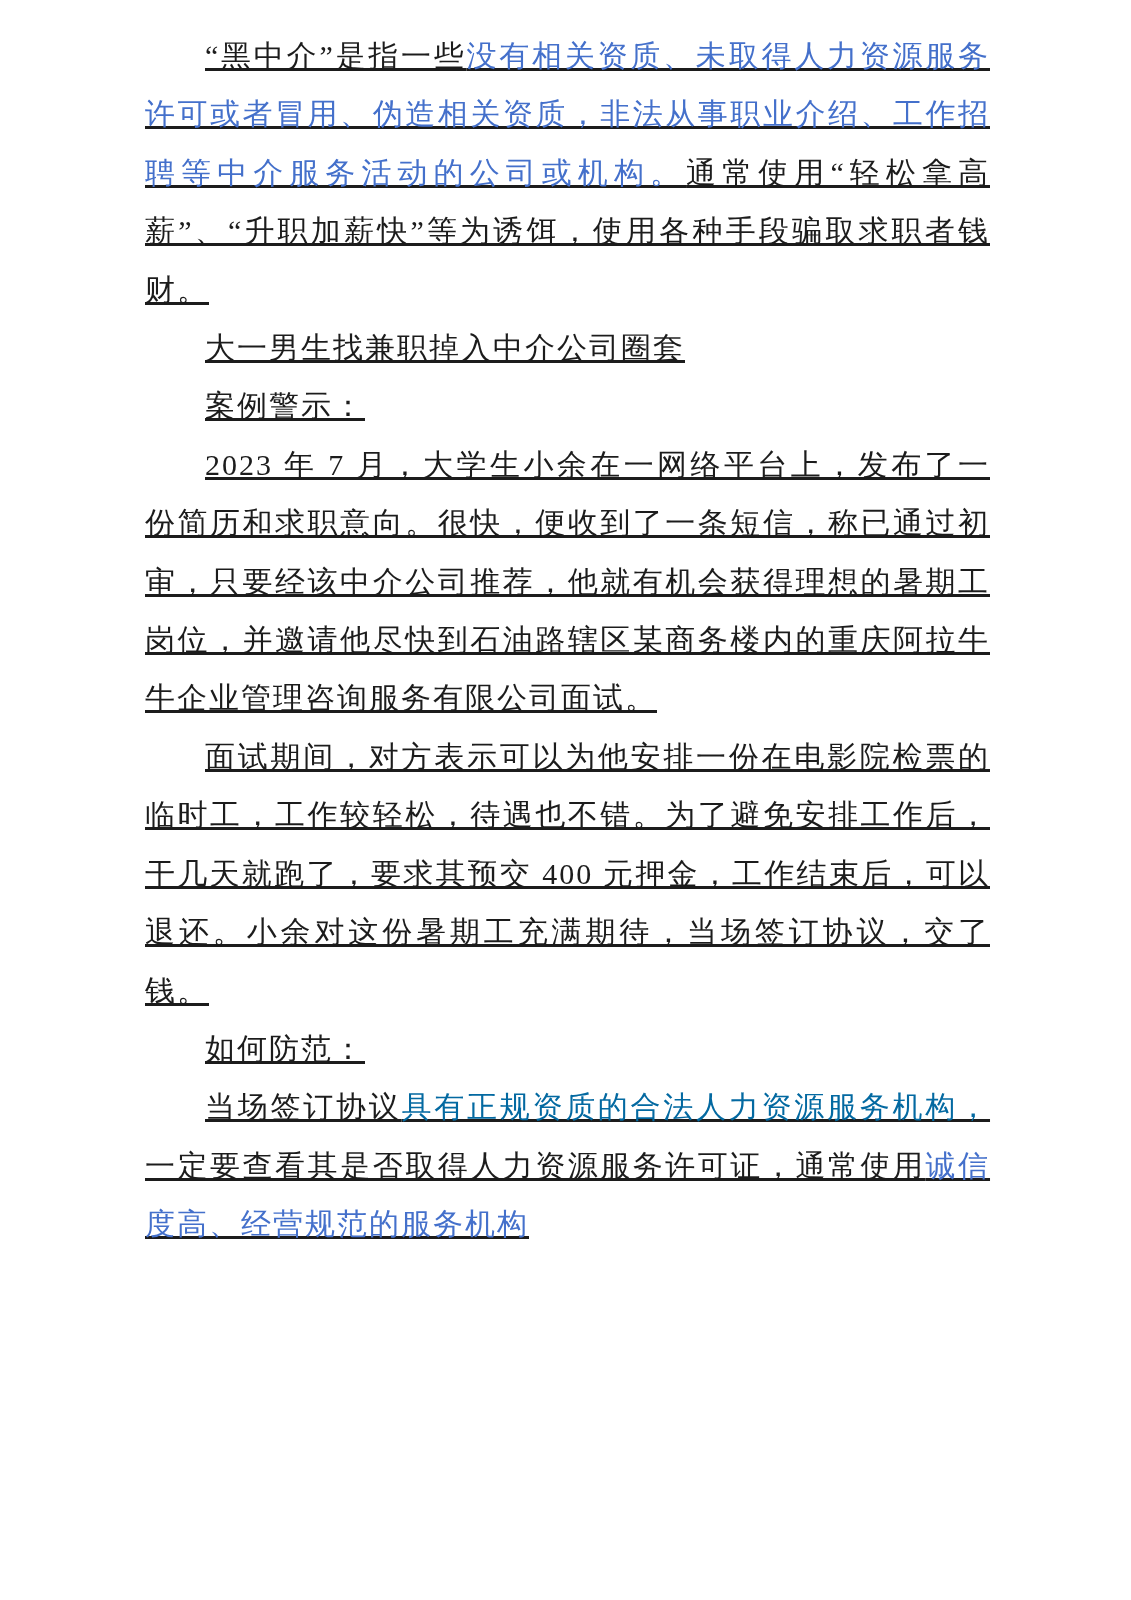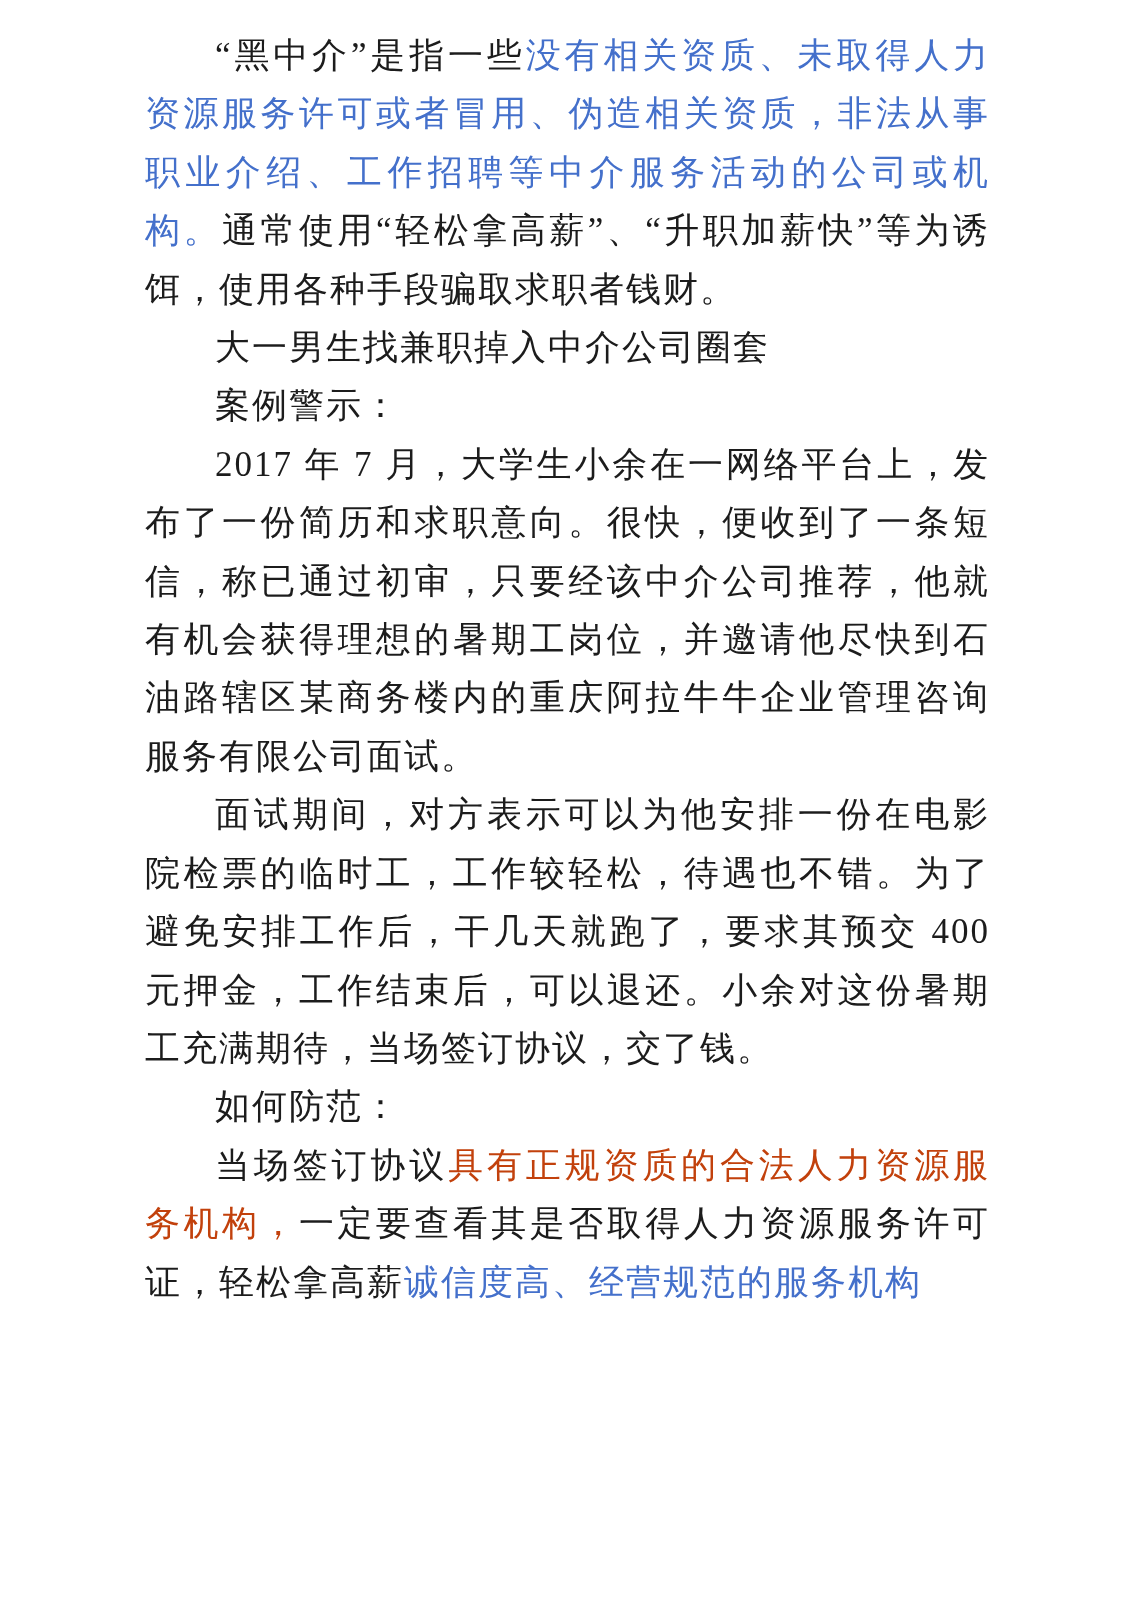--- a/index.html
+++ b/index.html
@@ -15,38 +15,39 @@
     overflow: hidden;
     font-family: "Liberation Serif", "DejaVu Serif", serif;
   }
   .doc {
     box-sizing: border-box;
     padding: 27px 141px 0 145px;
     color: #1c1c1c;
   }
   .doc p {
     margin: 0;
-    font-size: 35px;
+    font-size: 30px;
     line-height: 58.4px;
     letter-spacing: 2px;
     text-align: justify;
     text-indent: 2em;
     word-break: break-all;
+    text-decoration: underline;
   }
   .doc p span.accent {
     
   }
 </style>
 </head>
 <body>
 
 <div class="page" style="background: rgb(255, 255, 255);">
   <div class="doc" style="color: rgb(28, 28, 28);">
 
   <p><span>“黑中介”是指一些</span><span class="accent" style="color: rgb(68, 112, 203);">没有相关资质、未取得人力资源服务许可或者冒用、伪造相关资质，非法从事职业介绍、工作招聘等中介服务活动的公司或机构。</span><span>通常使用“轻松拿高薪”、“升职加薪快”等为诱饵，使用各种手段骗取求职者钱财。</span></p>
       <p><span>大一男生找兼职掉入中介公司圈套</span></p>
       <p><span>案例警示：</span></p>
-      <p><span>2017 年 7 月，大学生小余在一网络平台上，发布了一份简历和求职意向。很快，便收到了一条短信，称已通过初审，只要经该中介公司推荐，他就有机会获得理想的暑期工岗位，并邀请他尽快到石油路辖区某商务楼内的重庆阿拉牛牛企业管理咨询服务有限公司面试。</span></p>
+      <p><span>2023 年 7 月，大学生小余在一网络平台上，发布了一份简历和求职意向。很快，便收到了一条短信，称已通过初审，只要经该中介公司推荐，他就有机会获得理想的暑期工岗位，并邀请他尽快到石油路辖区某商务楼内的重庆阿拉牛牛企业管理咨询服务有限公司面试。</span></p>
       <p><span>面试期间，对方表示可以为他安排一份在电影院检票的临时工，工作较轻松，待遇也不错。为了避免安排工作后，干几天就跑了，要求其预交 400 元押金，工作结束后，可以退还。小余对这份暑期工充满期待，当场签订协议，交了钱。</span></p>
       <p><span>如何防范：</span></p>
-      <p><span>当场签订协议</span><span class="accent" style="color: #c2410c;">具有正规资质的合法人力资源服务机构，</span><span>一定要查看其是否取得人力资源服务许可证，轻松拿高薪</span><span class="accent" style="color: rgb(68, 112, 203);">诚信度高、经营规范的服务机构</span></p>
+      <p><span>当场签订协议</span><span class="accent" style="color: #0369a1;">具有正规资质的合法人力资源服务机构，</span><span>一定要查看其是否取得人力资源服务许可证，通常使用</span><span class="accent" style="color: rgb(68, 112, 203);">诚信度高、经营规范的服务机构</span></p>
     </div>
 </div>
 
 </body></html>

